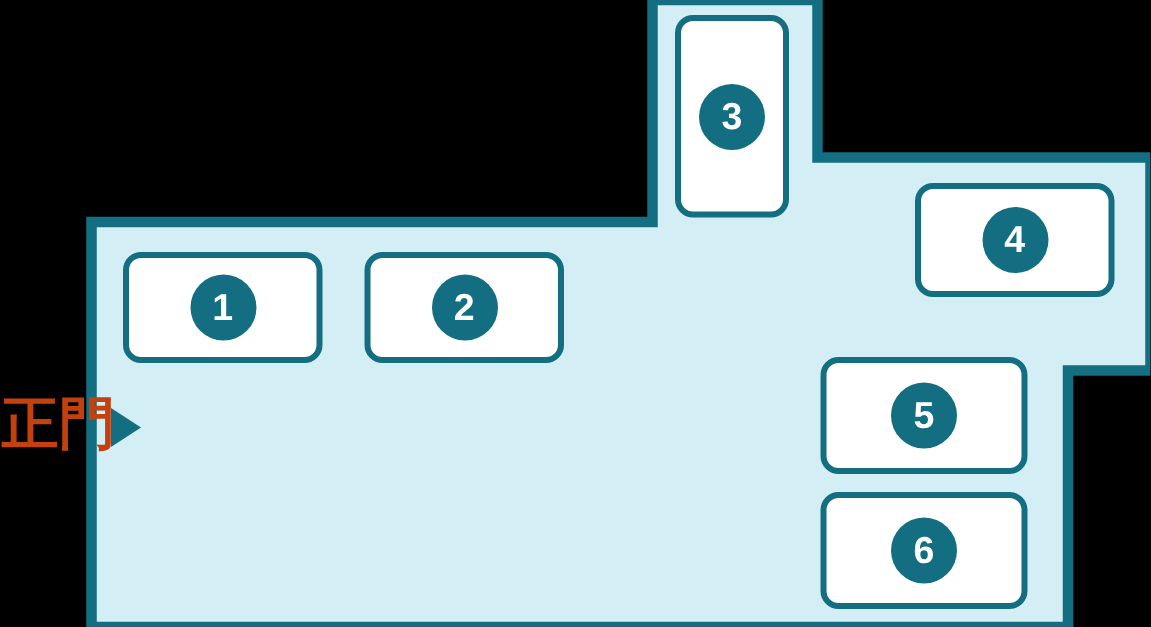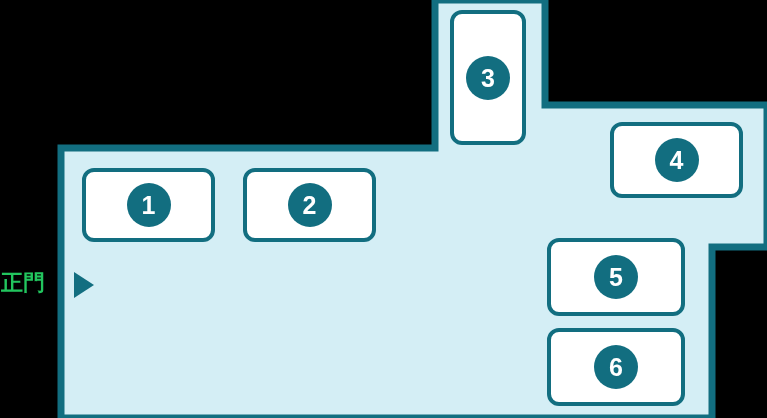--- a/index.html
+++ b/index.html
@@ -43,22 +43,22 @@
     font-size: 25px;
     font-weight: bold;
     line-height: 44px;
     text-align: center;
     letter-spacing: 0;
   }
   #gate-label {
     position: absolute;
     left: 1px;
     top: 266px;
-    color: #22c55e;
-    font-size: 22px;
+    color: #c2410c;
+    font-size: 38px;
     font-weight: bold;
     letter-spacing: 0px;
     line-height: 34px;
     white-space: nowrap;
   }
   #gate-arrow {
     position: absolute;
     left: 74px;
     top: 272px;
     width: 0;

